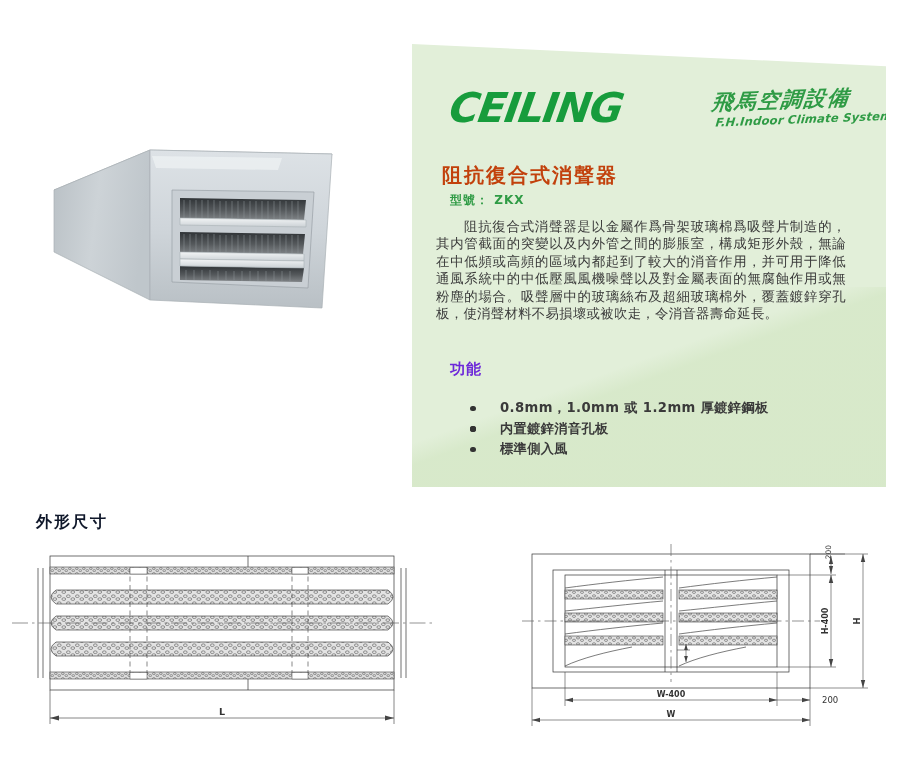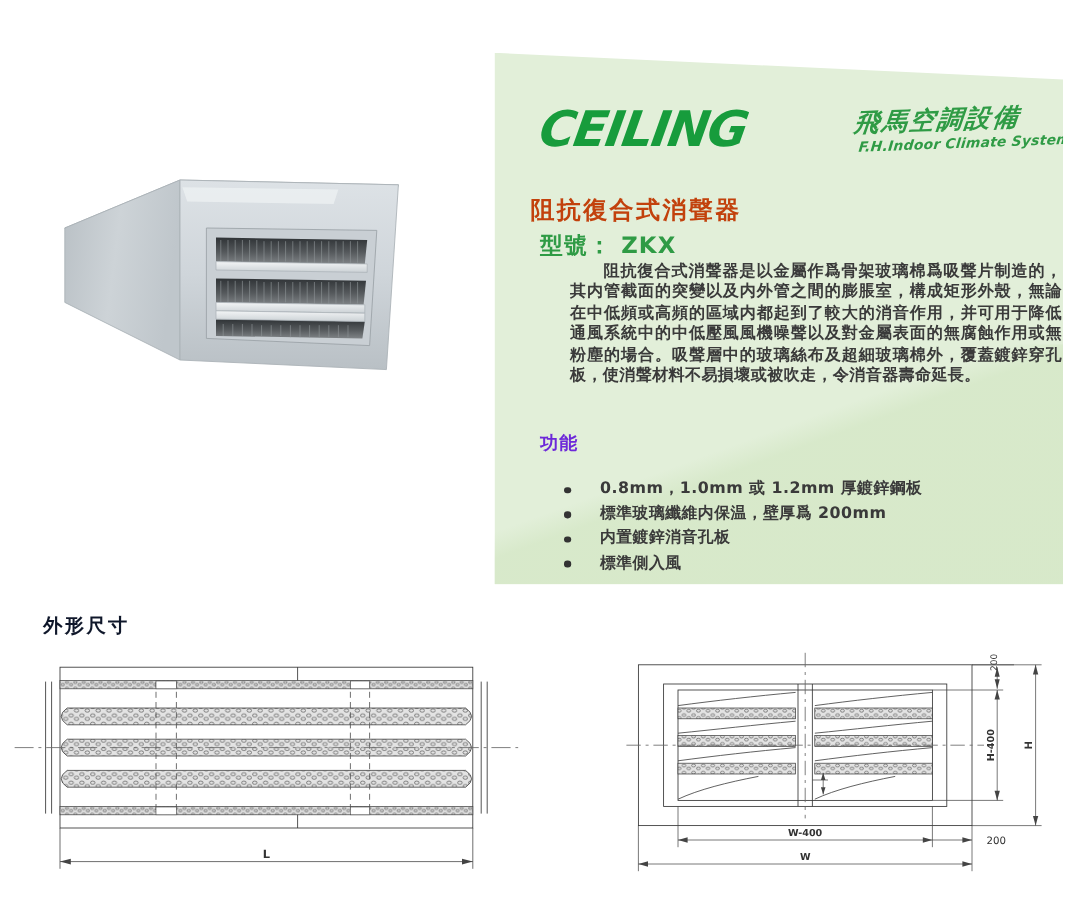--- a/index.html
+++ b/index.html
@@ -57,28 +57,28 @@
   }
 
   
   .prod-title{
     position:absolute;left:30px;top:118px;
     font-size:20px;font-weight:bold;color:#c2410c;
     letter-spacing:2px;white-space:nowrap;
   }
   .model{
     position:absolute;left:38px;top:148px;
-    font-size:19px;font-weight:bold;color:#2f9b45;
+    font-size:12px;font-weight:bold;color:#2f9b45;
     letter-spacing:1px;white-space:nowrap;
   }
   .body-text{
     position:absolute;left:24px;top:174px;width:410px;
     font-size:13.4px;line-height:17.4px;color:#3a3a3a;
     text-align:justify;text-indent:28px;
-    letter-spacing:0.3px;font-weight:bold;margin-left:39px;
+    letter-spacing:0.3px;font-weight:normal;
   }
   .feat-title{
     position:absolute;left:38px;top:316px;
     font-size:15px;font-weight:bold;color:#6d28d9;
     letter-spacing:1px;
   }
   .feat-list{
     position:absolute;left:34px;top:338px;width:420px;
     margin:16px;padding:0;list-style:none;
   }
@@ -230,21 +230,21 @@
           <div class="logo-en">F.H.Indoor Climate Systems</div>
         </div>
 
         <div class="prod-title">阻抗復合式消聲器</div>
         <div class="model">型號： ZKX</div>
         <div class="body-text">阻抗復合式消聲器是以金屬作爲骨架玻璃棉爲吸聲片制造的，其内管截面的突變以及内外管之間的膨脹室，構成矩形外殼，無論在中低頻或高頻的區域内都起到了較大的消音作用，并可用于降低通風系統中的中低壓風風機噪聲以及對金屬表面的無腐蝕作用或無粉塵的場合。吸聲層中的玻璃絲布及超細玻璃棉外，覆蓋鍍鋅穿孔板，使消聲材料不易損壞或被吹走，令消音器壽命延長。</div>
 
         <div class="feat-title">功能</div>
         <ul class="feat-list">
           <li><span class="bullet"></span><span>0.8mm，1.0mm 或 1.2mm 厚鍍鋅鋼板</span></li>
-          <li><span class="bullet"></span><span>標準玻璃纖維内保温，壁厚爲 200mm</span></li>
+          <li><span class="bullet"></span></li>
           <li><span class="bullet"></span><span>内置鍍鋅消音孔板</span></li>
           <li><span class="bullet"></span><span>標準側入風</span></li>
         </ul>
 
       </div>
     </div>
   </div>
 
   <div class="dim-title">外形尺寸</div>
 

